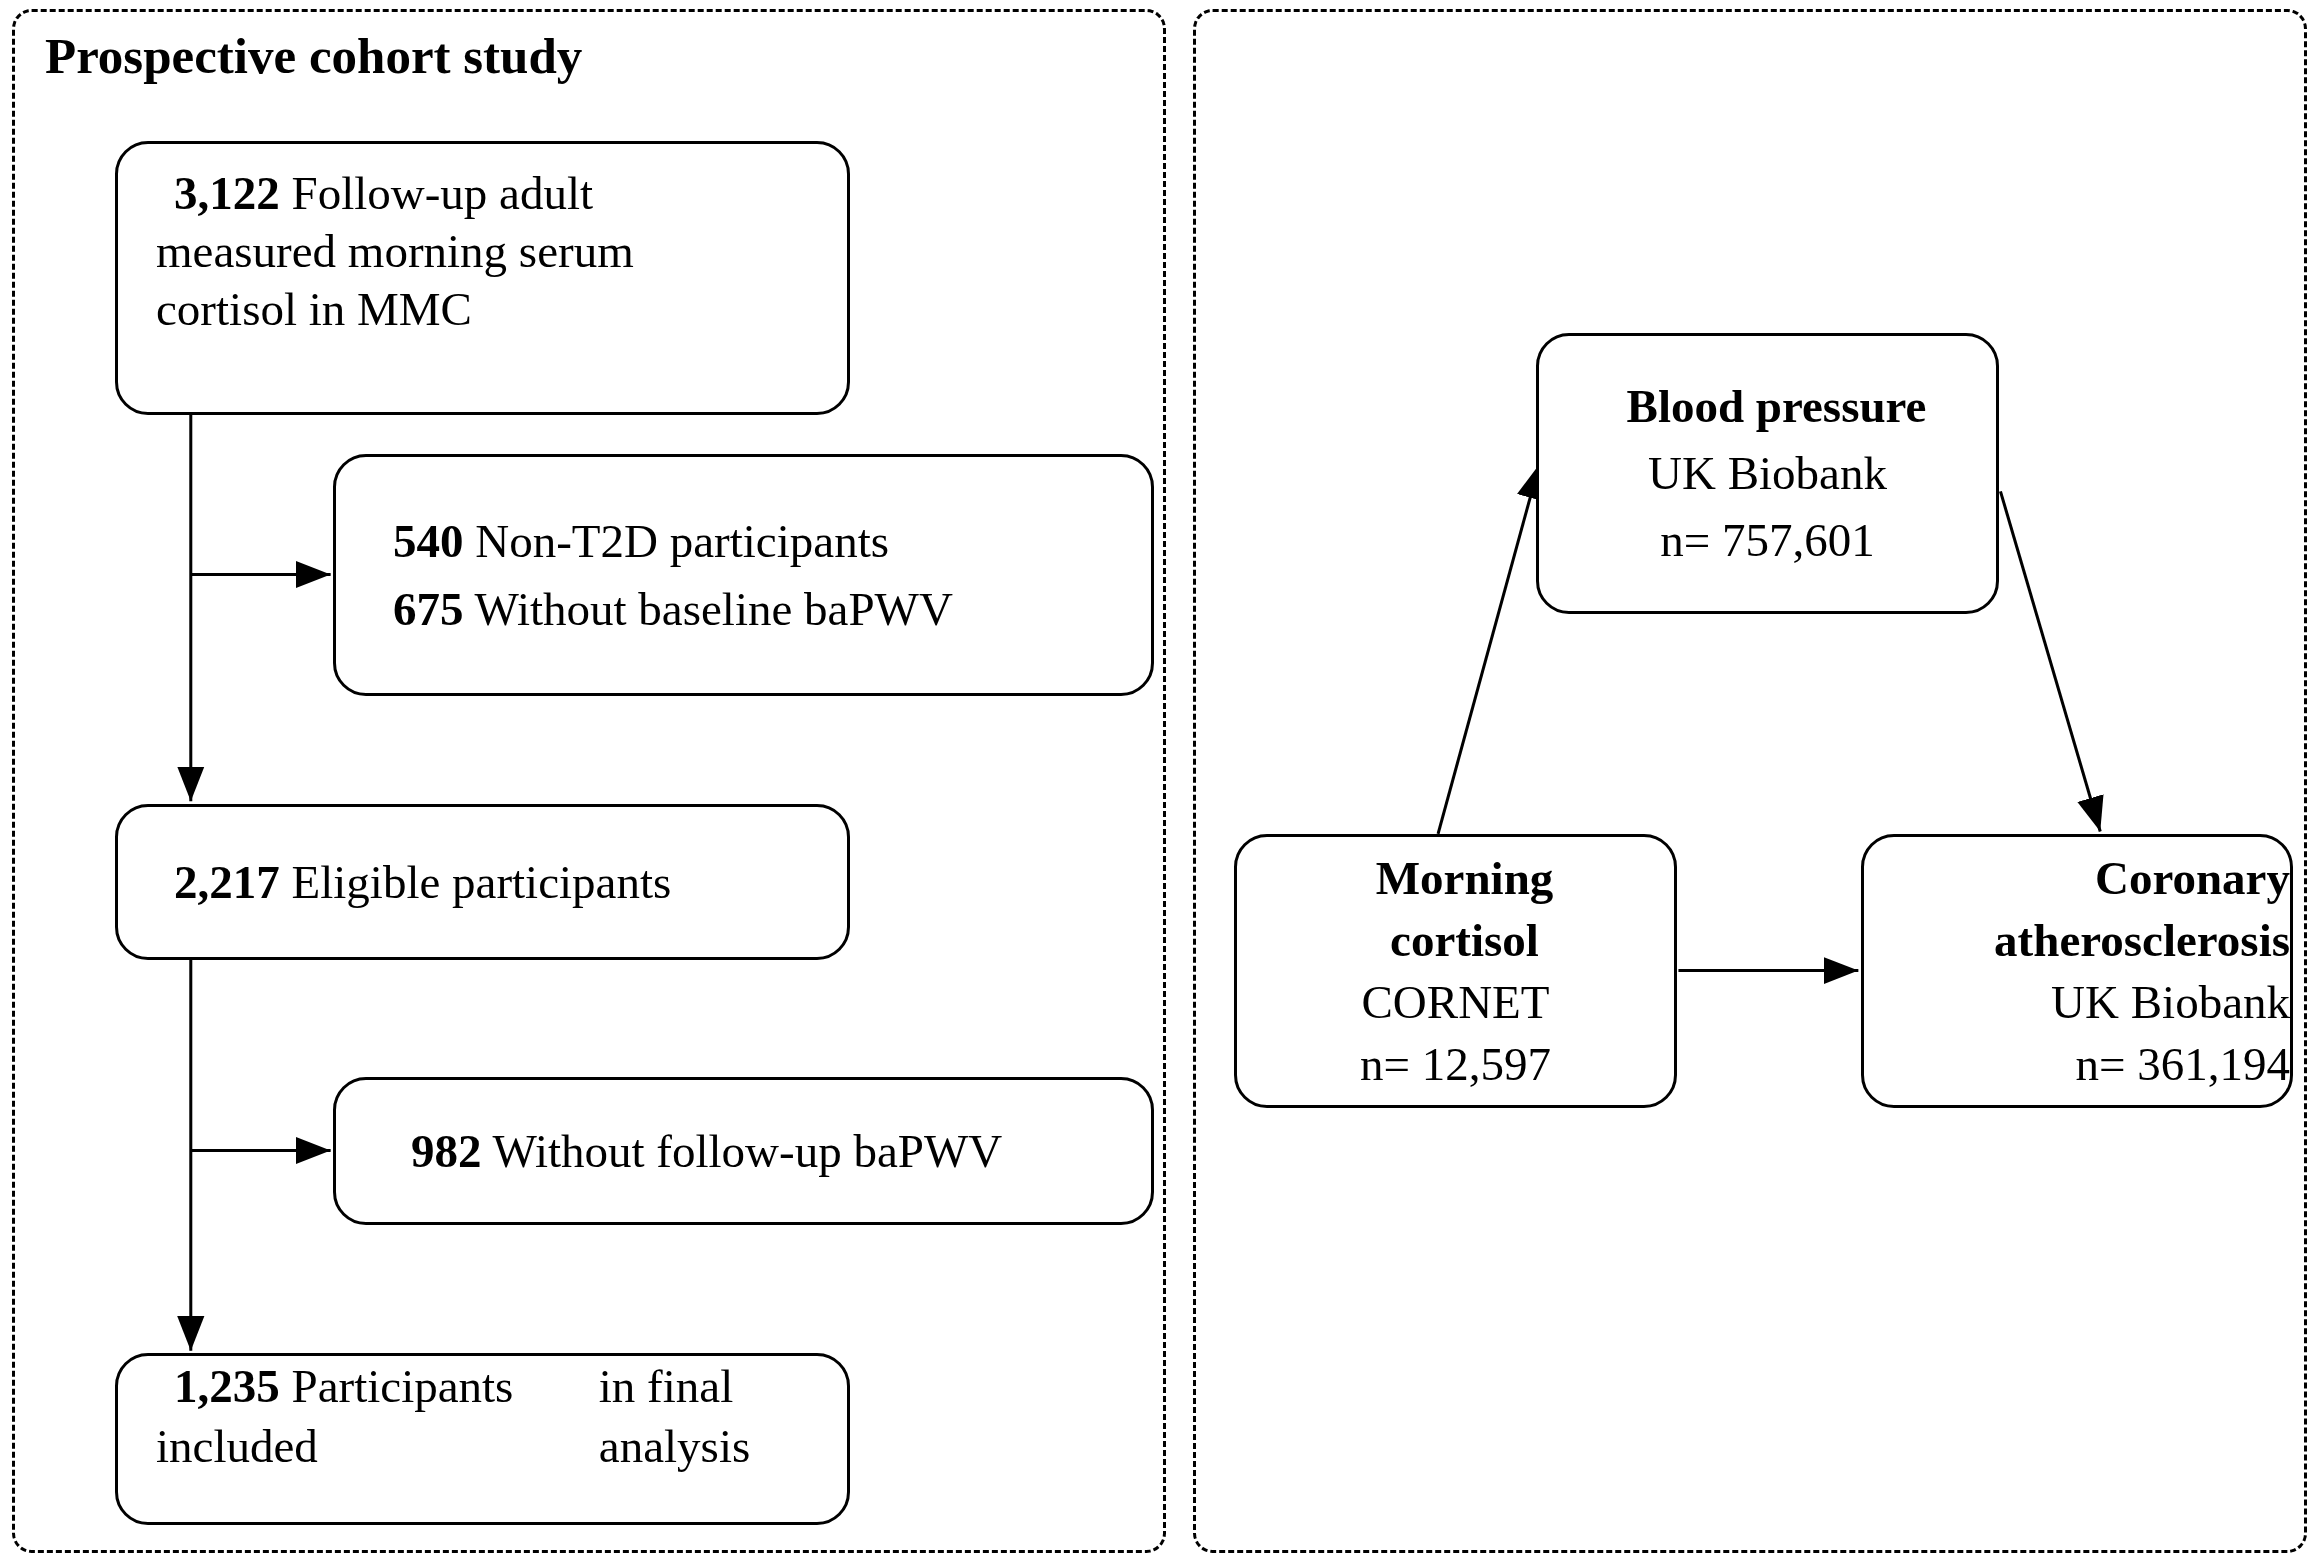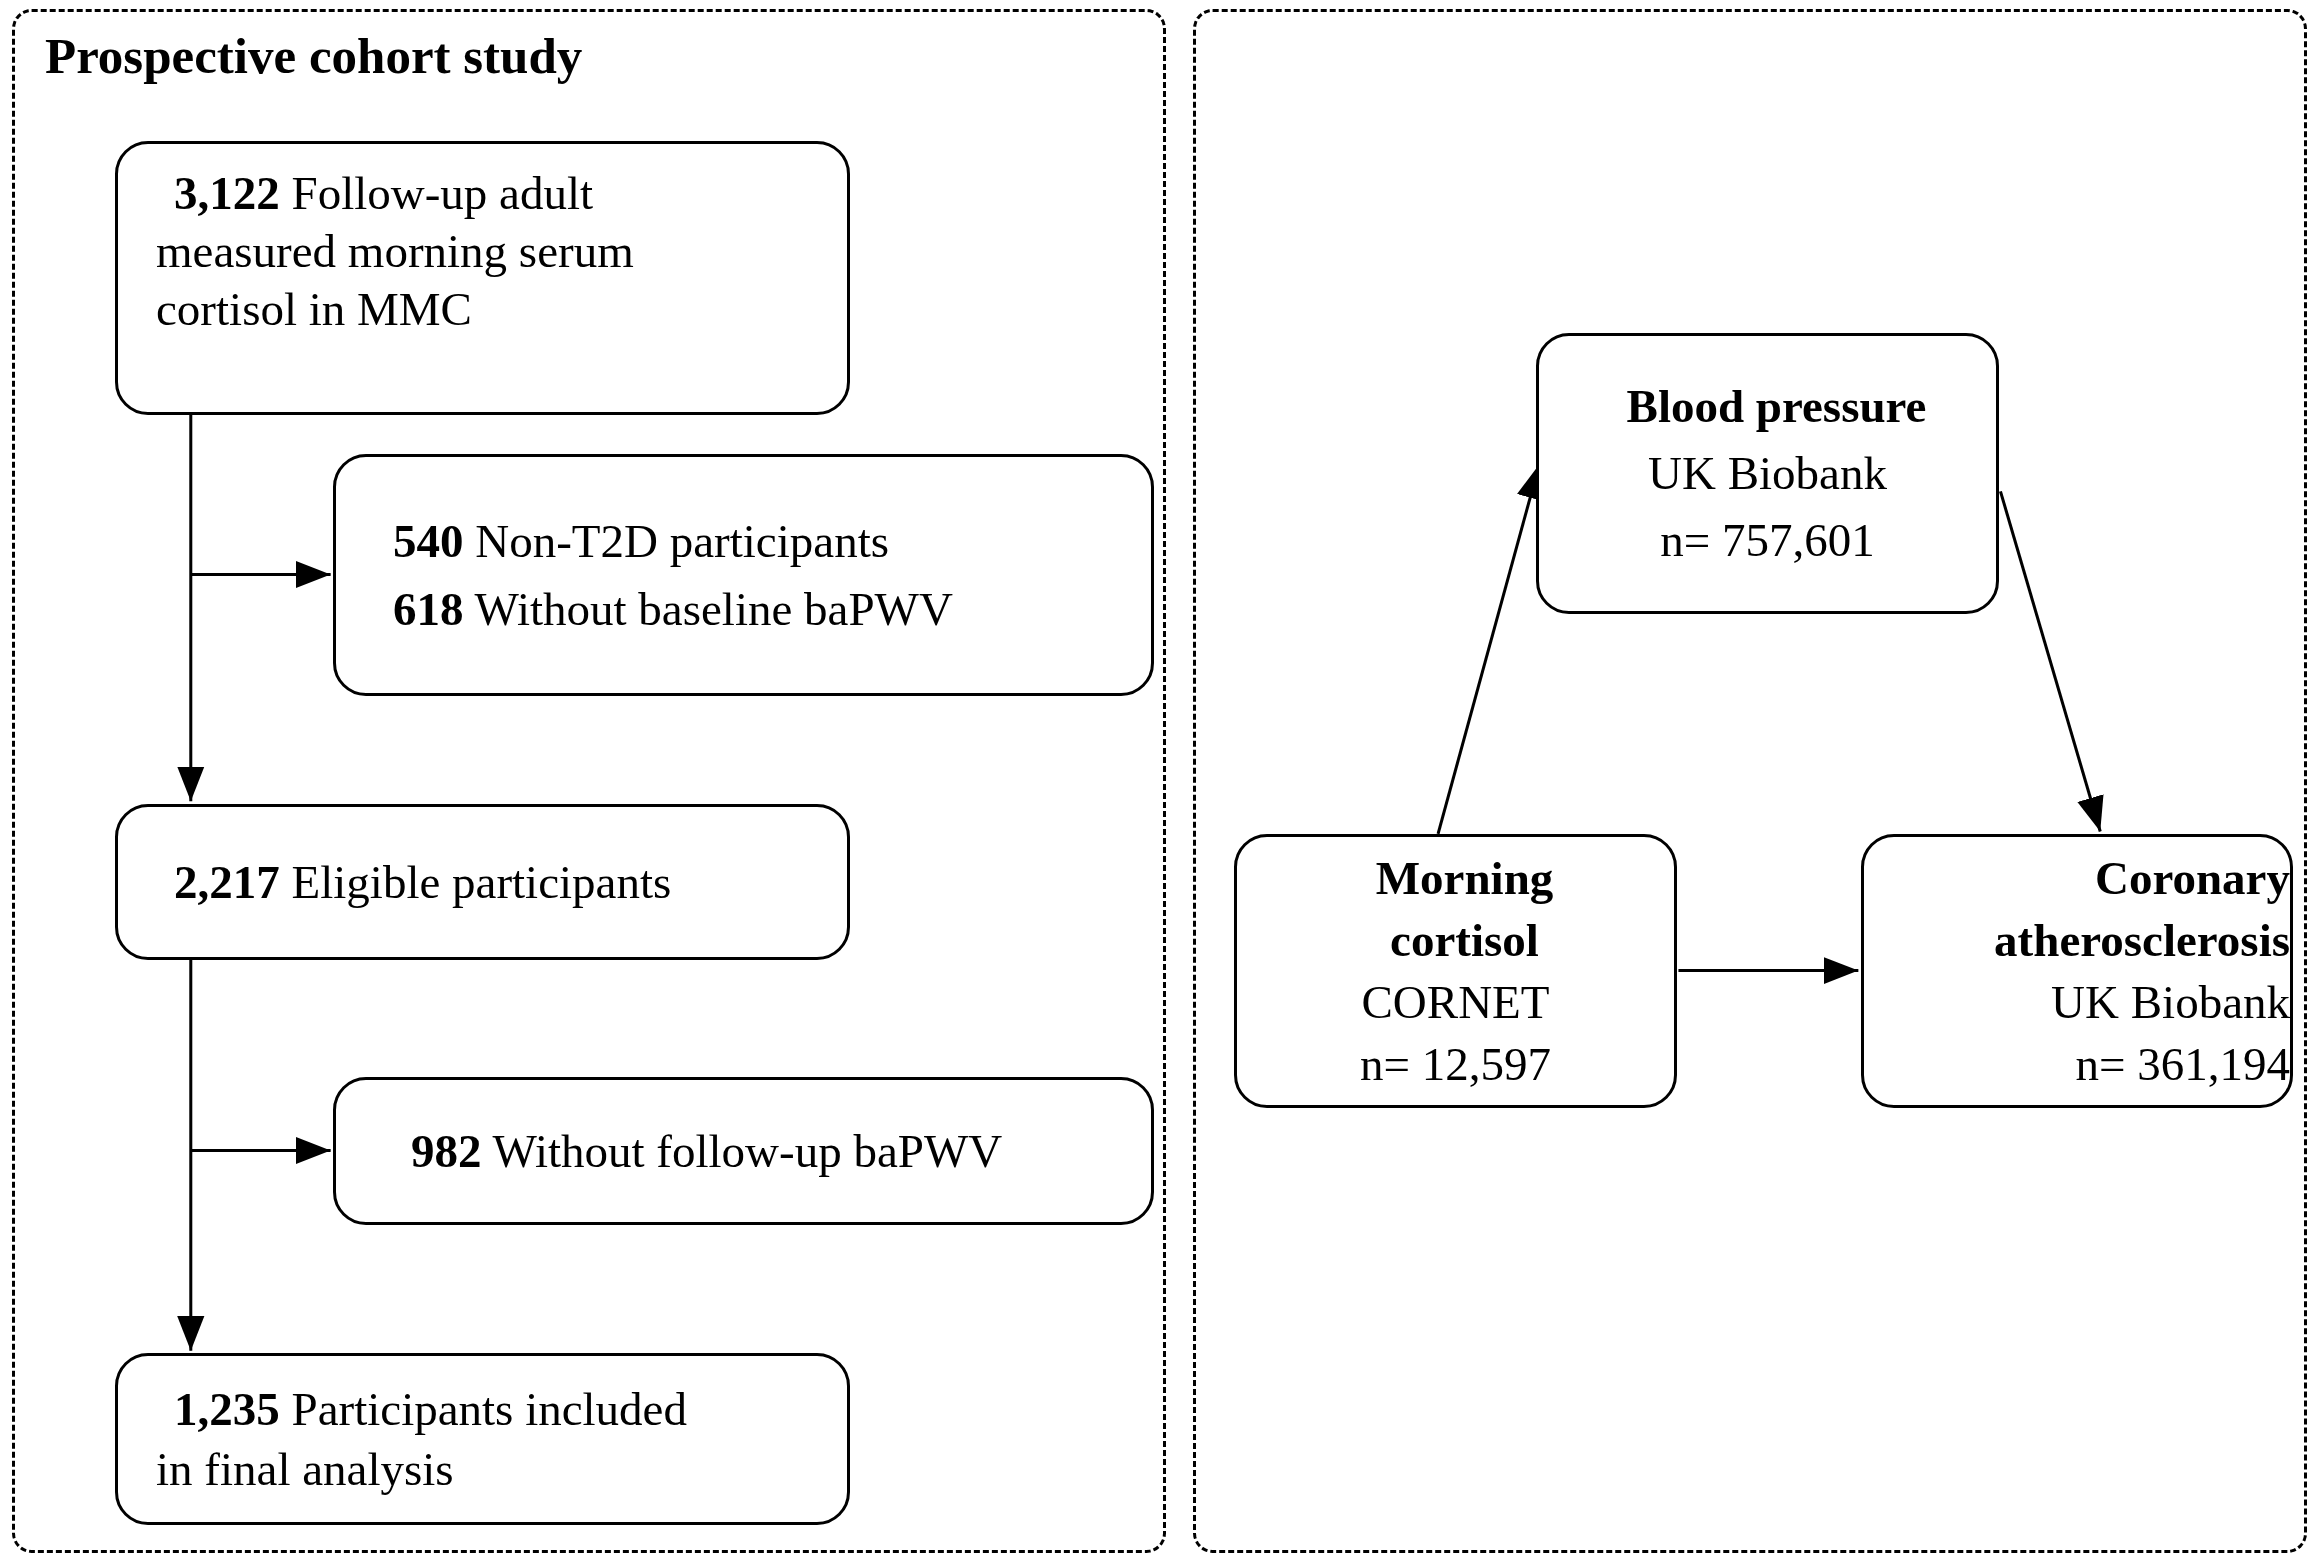--- a/index.html
+++ b/index.html
@@ -25,21 +25,21 @@
   .line { display:block; }
   b { font-weight:bold;margin-left:18px; }
   .b-initial  { left:115px; top:141px;  width:735px;  height:274px; padding:19.7px 21px 0 38px; line-height:58px; }
   .b-excl1    { left:333px; top:454px;  width:821px; height:242px; padding-left:39px;
                 display:flex; flex-direction:column; justify-content:center; line-height:68px; }
   .b-eligible { left:115px; top:804px; width:735px;  height:156px; padding-left:38px;
                 display:flex; align-items:center; }
   .b-excl2    { left:333px; top:1077px; width:821px; height:148px; padding-left:57px;
                 display:flex; align-items:center; }
   .b-final    { left:115px; top:1353px; width:735px;  height:172px; padding-left:38px;
-                display:flex; flex-direction:column; justify-content:center; line-height:60px; }
+                display:flex; flex-direction:row; justify-content:center; line-height:60px; }
   .center { display:flex; flex-direction:column; justify-content:center; text-align:center; }
   .b-bp { left:1536px; top:333px;  width:463px; height:281px; line-height:67px; }
   .b-mc { left:1234px; top:834px; width:443px; height:274px; line-height:62px; }
   .b-ca { left:1861px; top:834px; width:432px; height:274px; line-height:62px;text-align:right; }
   .arrows { position:absolute; left:0; top:0; z-index:1; pointer-events:none; }
 </style>
 </head>
 <body>
 
 <div class="page">
@@ -67,21 +67,21 @@
   <div class="panel-title t-cohort">Prospective cohort study</div>
 
   <div class="box b-initial">
     <span class="line"><b>3,122</b> <span>Follow-up adult</span></span>
     <span class="line">measured morning serum</span>
     <span class="line">cortisol in MMC</span>
   </div>
 
   <div class="box b-excl1">
     <span class="line"><b>540</b> <span>Non-T2D participants</span></span>
-    <span class="line"><b>618</b> <span>Without baseline baPWV</span></span>
+    <span class="line"><b>675</b> <span>Without baseline baPWV</span></span>
   </div>
 
   <div class="box b-eligible">
     <span class="line"><b>2,217</b> <span>Eligible participants</span></span>
   </div>
 
   <div class="box b-excl2">
     <span class="line"><b>982</b> <span>Without follow-up baPWV</span></span>
   </div>
 

